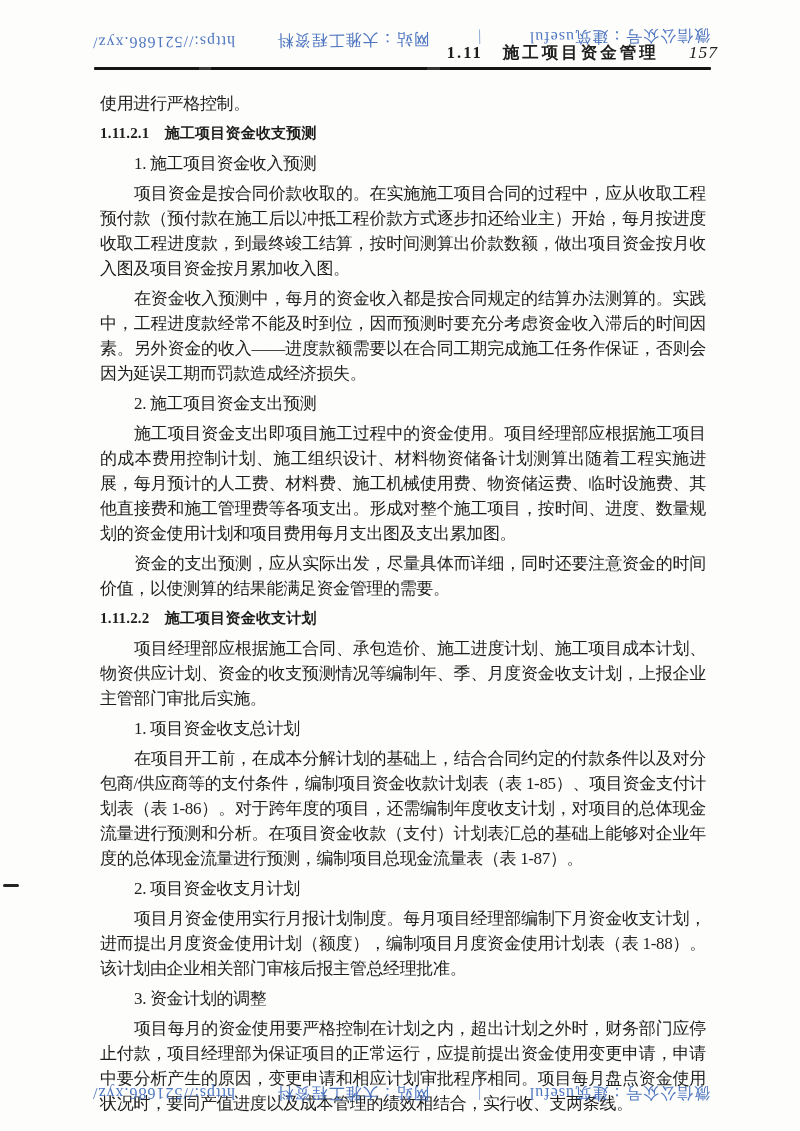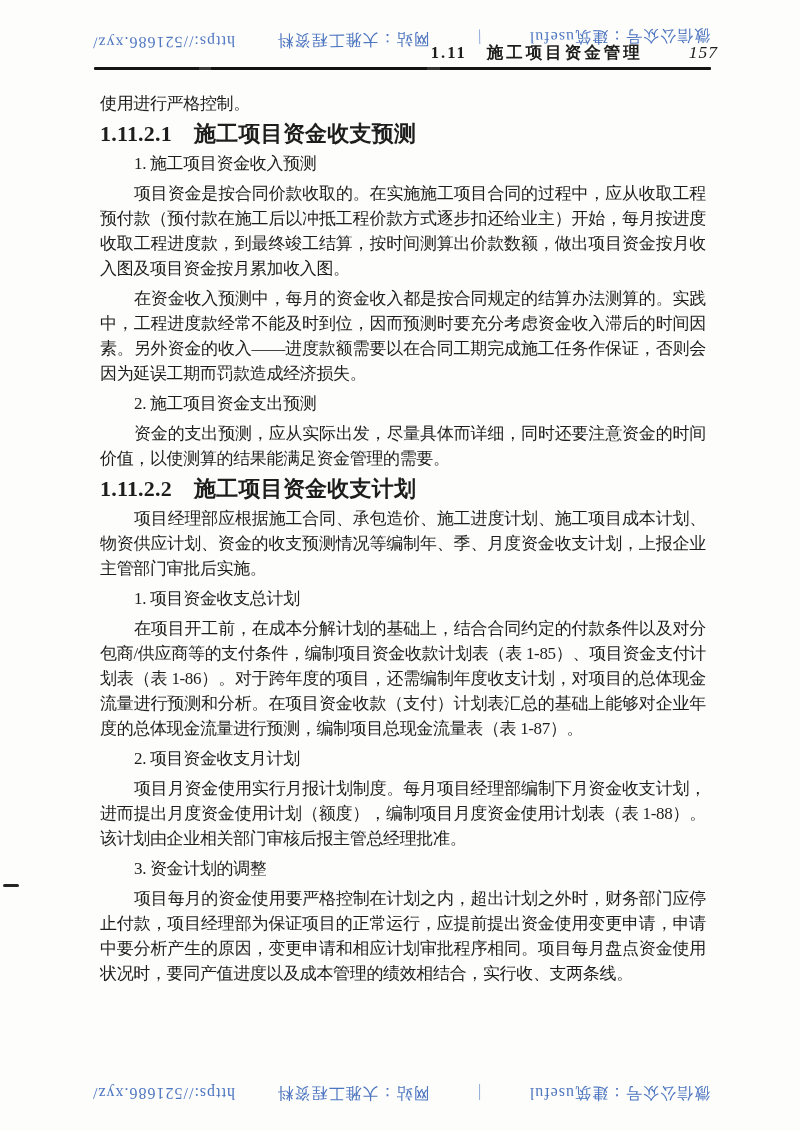--- a/index.html
+++ b/index.html
@@ -34,21 +34,21 @@
 
   
   .header {
     position:absolute;
     top:42px; left:102px; width:616px;
     display:flex; justify-content:flex-end; align-items:baseline;
     font-size:16.5px;
   }
   .h-section { font-weight:700; letter-spacing:2px; }
   .h-title   { font-weight:700; letter-spacing:3px; margin-left:20px; }
-  .h-page    { font-style:italic; font-size:17.5px; margin-left:46px; letter-spacing:1px; }
+  .h-page    { font-style:italic; font-size:17.5px; margin-left:30px; letter-spacing:1px; }
 
   .rule {
     position:absolute;
     top:67px; left:94px; width:617px; height:3px;
     background:linear-gradient(90deg,#161616 0 17%,#3a3a3a 17% 19%,#131313 19% 54%,#343434 54% 56%,#151515 56% 100%);
     border-radius:1px;
   }
 
   
   .body-col {
@@ -57,21 +57,21 @@
     font-size:17px;
     line-height:25px;
     letter-spacing:-0.35px;
     text-align:justify;
     text-justify:inter-ideograph;
   }
   .body-col p { margin:5px; }
   .indent { text-indent:2em; }
   .h {
     font-weight:700;
-    font-size:22px;
+    font-size:15px;
     letter-spacing:0.2px;
   }
 
   
   .margin-dash {
     position:absolute;
     left:3px; top:884px;
     width:16px; height:3px;
     background:#242424;
     border-radius:2px;
@@ -96,20 +96,21 @@
   </div>
   <div class="rule"></div>
 
   <div class="body-col">
     <p class="cont">使用进行严格控制。</p>
     <p class="h">1.11.2.1　施工项目资金收支预测</p>
     <p class="indent">1. 施工项目资金收入预测</p>
     <p class="indent para">项目资金是按合同价款收取的。在实施施工项目合同的过程中，应从收取工程预付款（预付款在施工后以冲抵工程价款方式逐步扣还给业主）开始，每月按进度收取工程进度款，到最终竣工结算，按时间测算出价款数额，做出项目资金按月收入图及项目资金按月累加收入图。</p>
     <p class="indent para">在资金收入预测中，每月的资金收入都是按合同规定的结算办法测算的。实践中，工程进度款经常不能及时到位，因而预测时要充分考虑资金收入滞后的时间因素。另外资金的收入——进度款额需要以在合同工期完成施工任务作保证，否则会因为延误工期而罚款造成经济损失。</p>
     <p class="indent">2. 施工项目资金支出预测</p>
+    <p class="indent para">施工项目资金支出即项目施工过程中的资金使用。项目经理部应根据施工项目的成本费用控制计划、施工组织设计、材料物资储备计划测算出随着工程实施进展，每月预计的人工费、材料费、施工机械使用费、物资储运费、临时设施费、其他直接费和施工管理费等各项支出。形成对整个施工项目，按时间、进度、数量规划的资金使用计划和项目费用每月支出图及支出累加图。</p>
     <p class="indent para">资金的支出预测，应从实际出发，尽量具体而详细，同时还要注意资金的时间价值，以使测算的结果能满足资金管理的需要。</p>
     <p class="h">1.11.2.2　施工项目资金收支计划</p>
     <p class="indent para">项目经理部应根据施工合同、承包造价、施工进度计划、施工项目成本计划、物资供应计划、资金的收支预测情况等编制年、季、月度资金收支计划，上报企业主管部门审批后实施。</p>
     <p class="indent">1. 项目资金收支总计划</p>
     <p class="indent para">在项目开工前，在成本分解计划的基础上，结合合同约定的付款条件以及对分包商/供应商等的支付条件，编制项目资金收款计划表（表 1-85）、项目资金支付计划表（表 1-86）。对于跨年度的项目，还需编制年度收支计划，对项目的总体现金流量进行预测和分析。在项目资金收款（支付）计划表汇总的基础上能够对企业年度的总体现金流量进行预测，编制项目总现金流量表（表 1-87）。</p>
     <p class="indent">2. 项目资金收支月计划</p>
     <p class="indent para">项目月资金使用实行月报计划制度。每月项目经理部编制下月资金收支计划，进而提出月度资金使用计划（额度），编制项目月度资金使用计划表（表 1-88）。该计划由企业相关部门审核后报主管总经理批准。</p>
     <p class="indent">3. 资金计划的调整</p>
     <p class="indent para">项目每月的资金使用要严格控制在计划之内，超出计划之外时，财务部门应停止付款，项目经理部为保证项目的正常运行，应提前提出资金使用变更申请，申请中要分析产生的原因，变更申请和相应计划审批程序相同。项目每月盘点资金使用状况时，要同产值进度以及成本管理的绩效相结合，实行收、支两条线。</p>
   </div>

